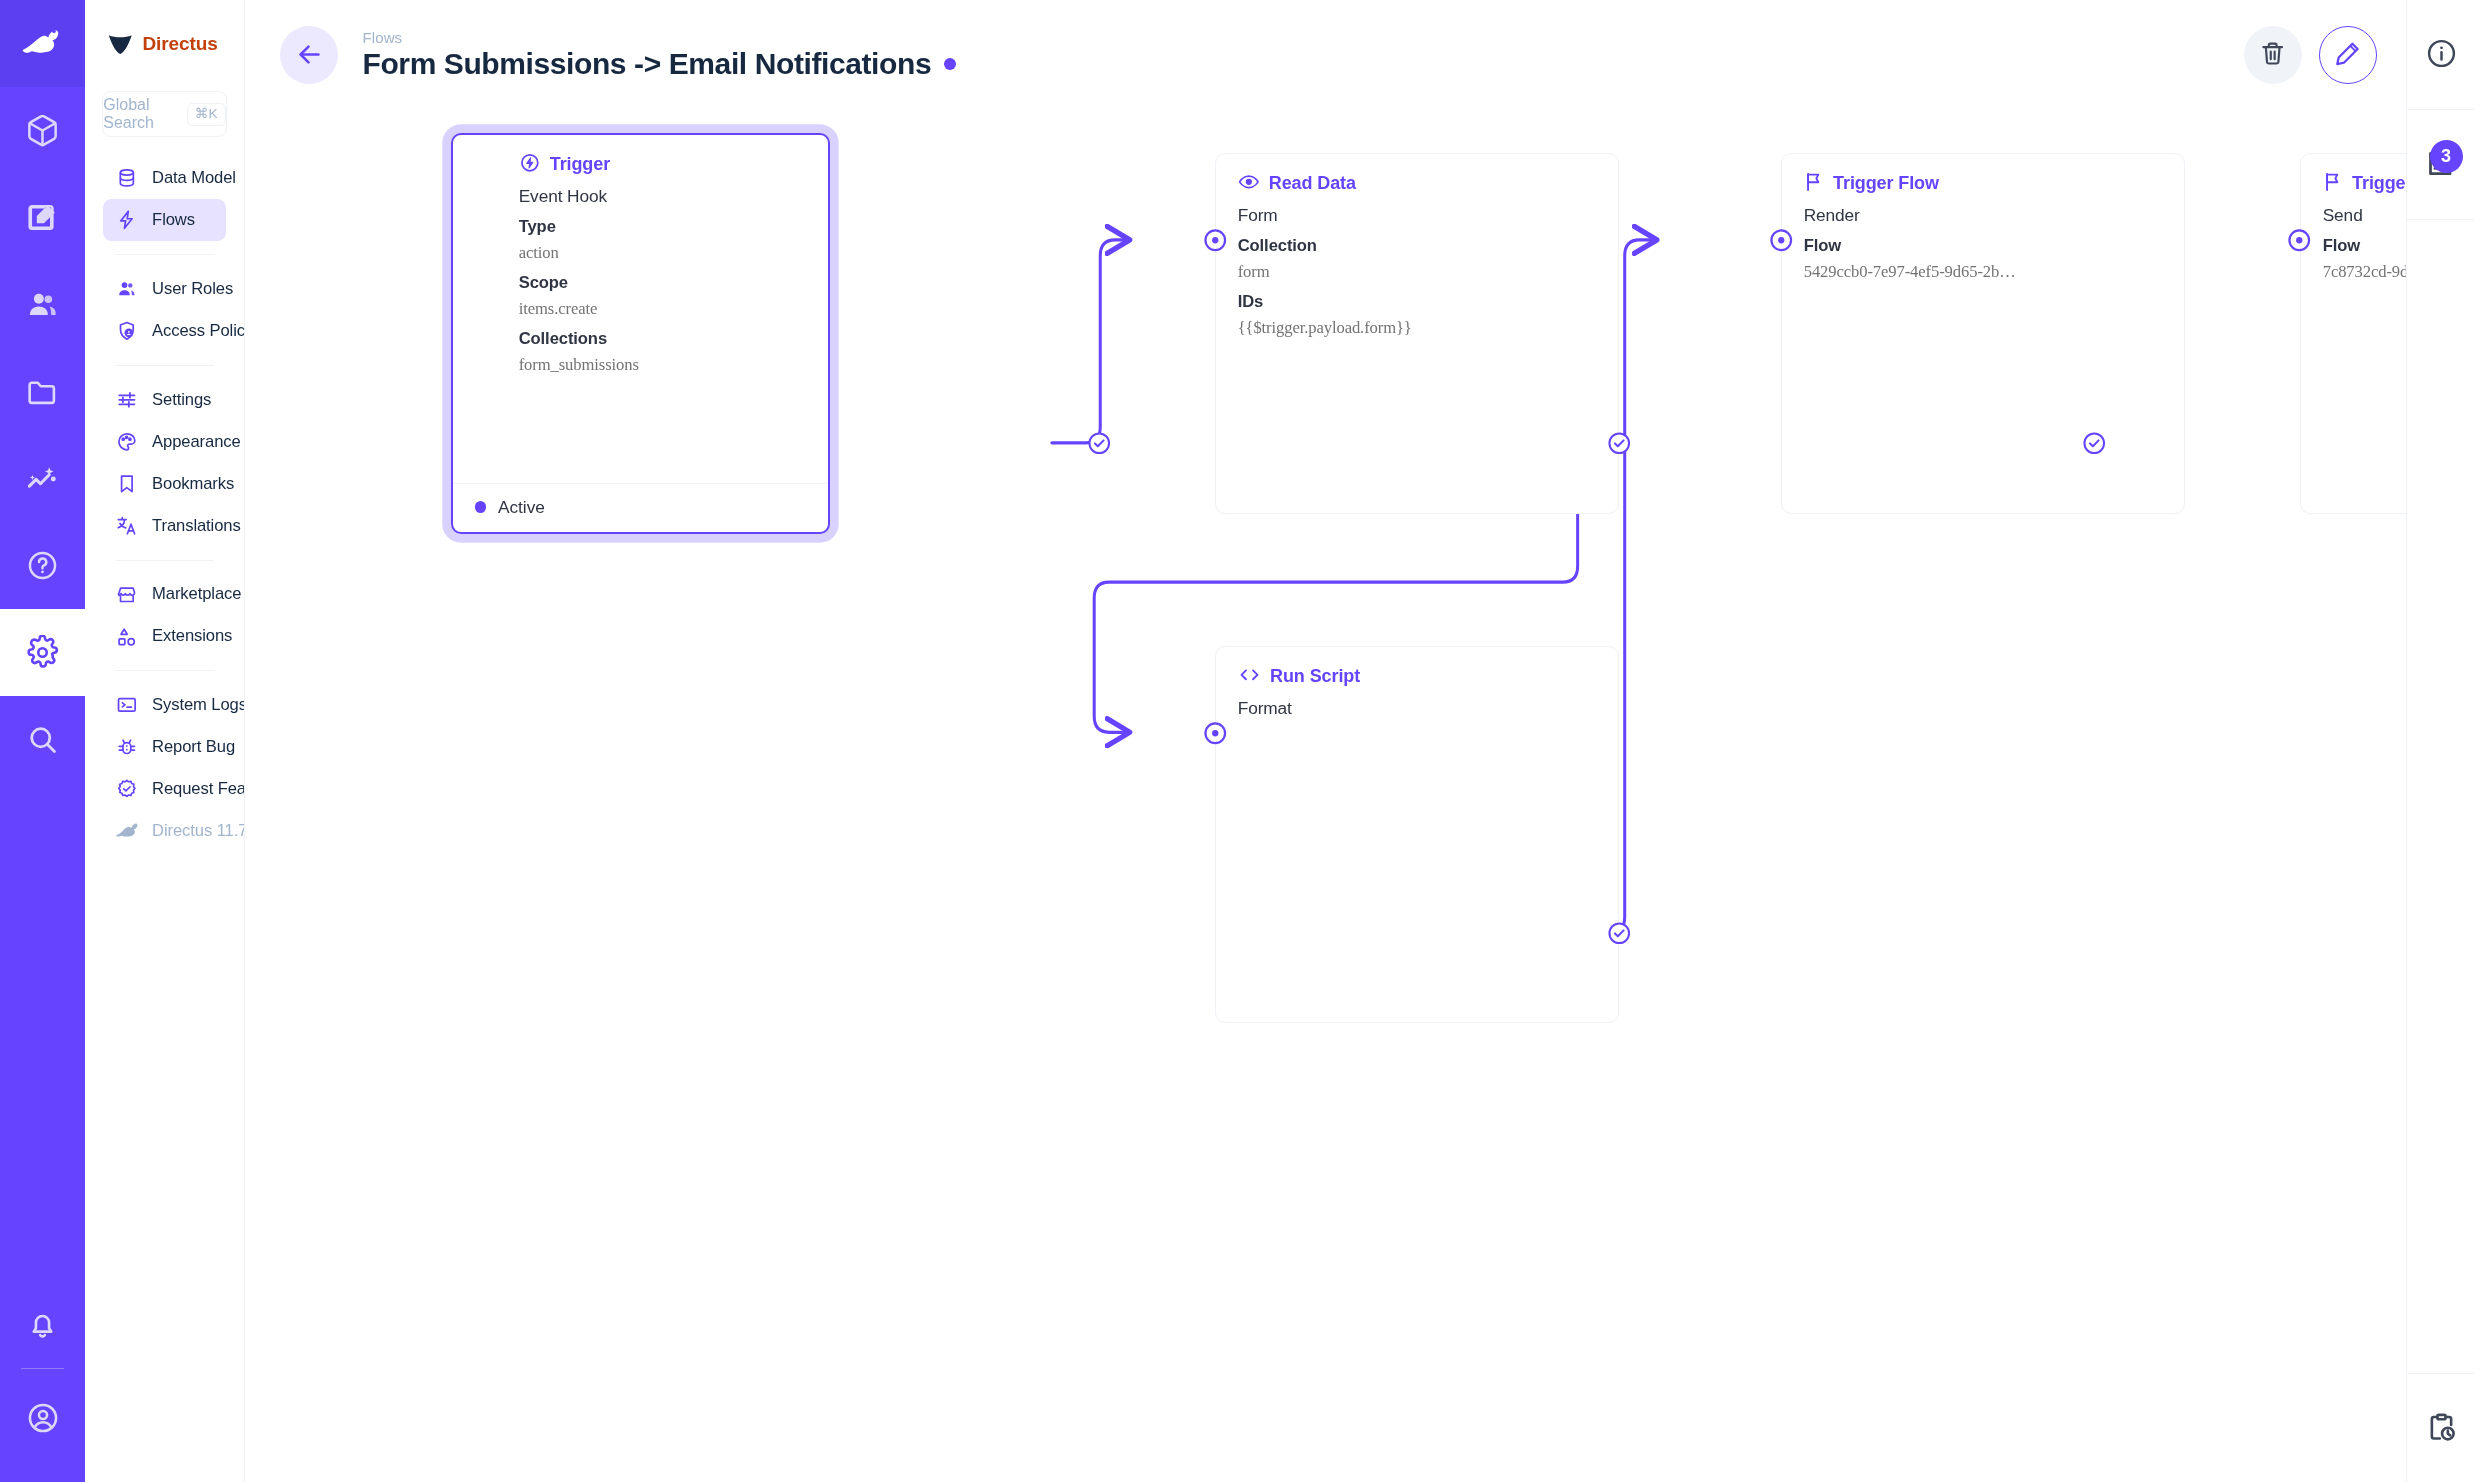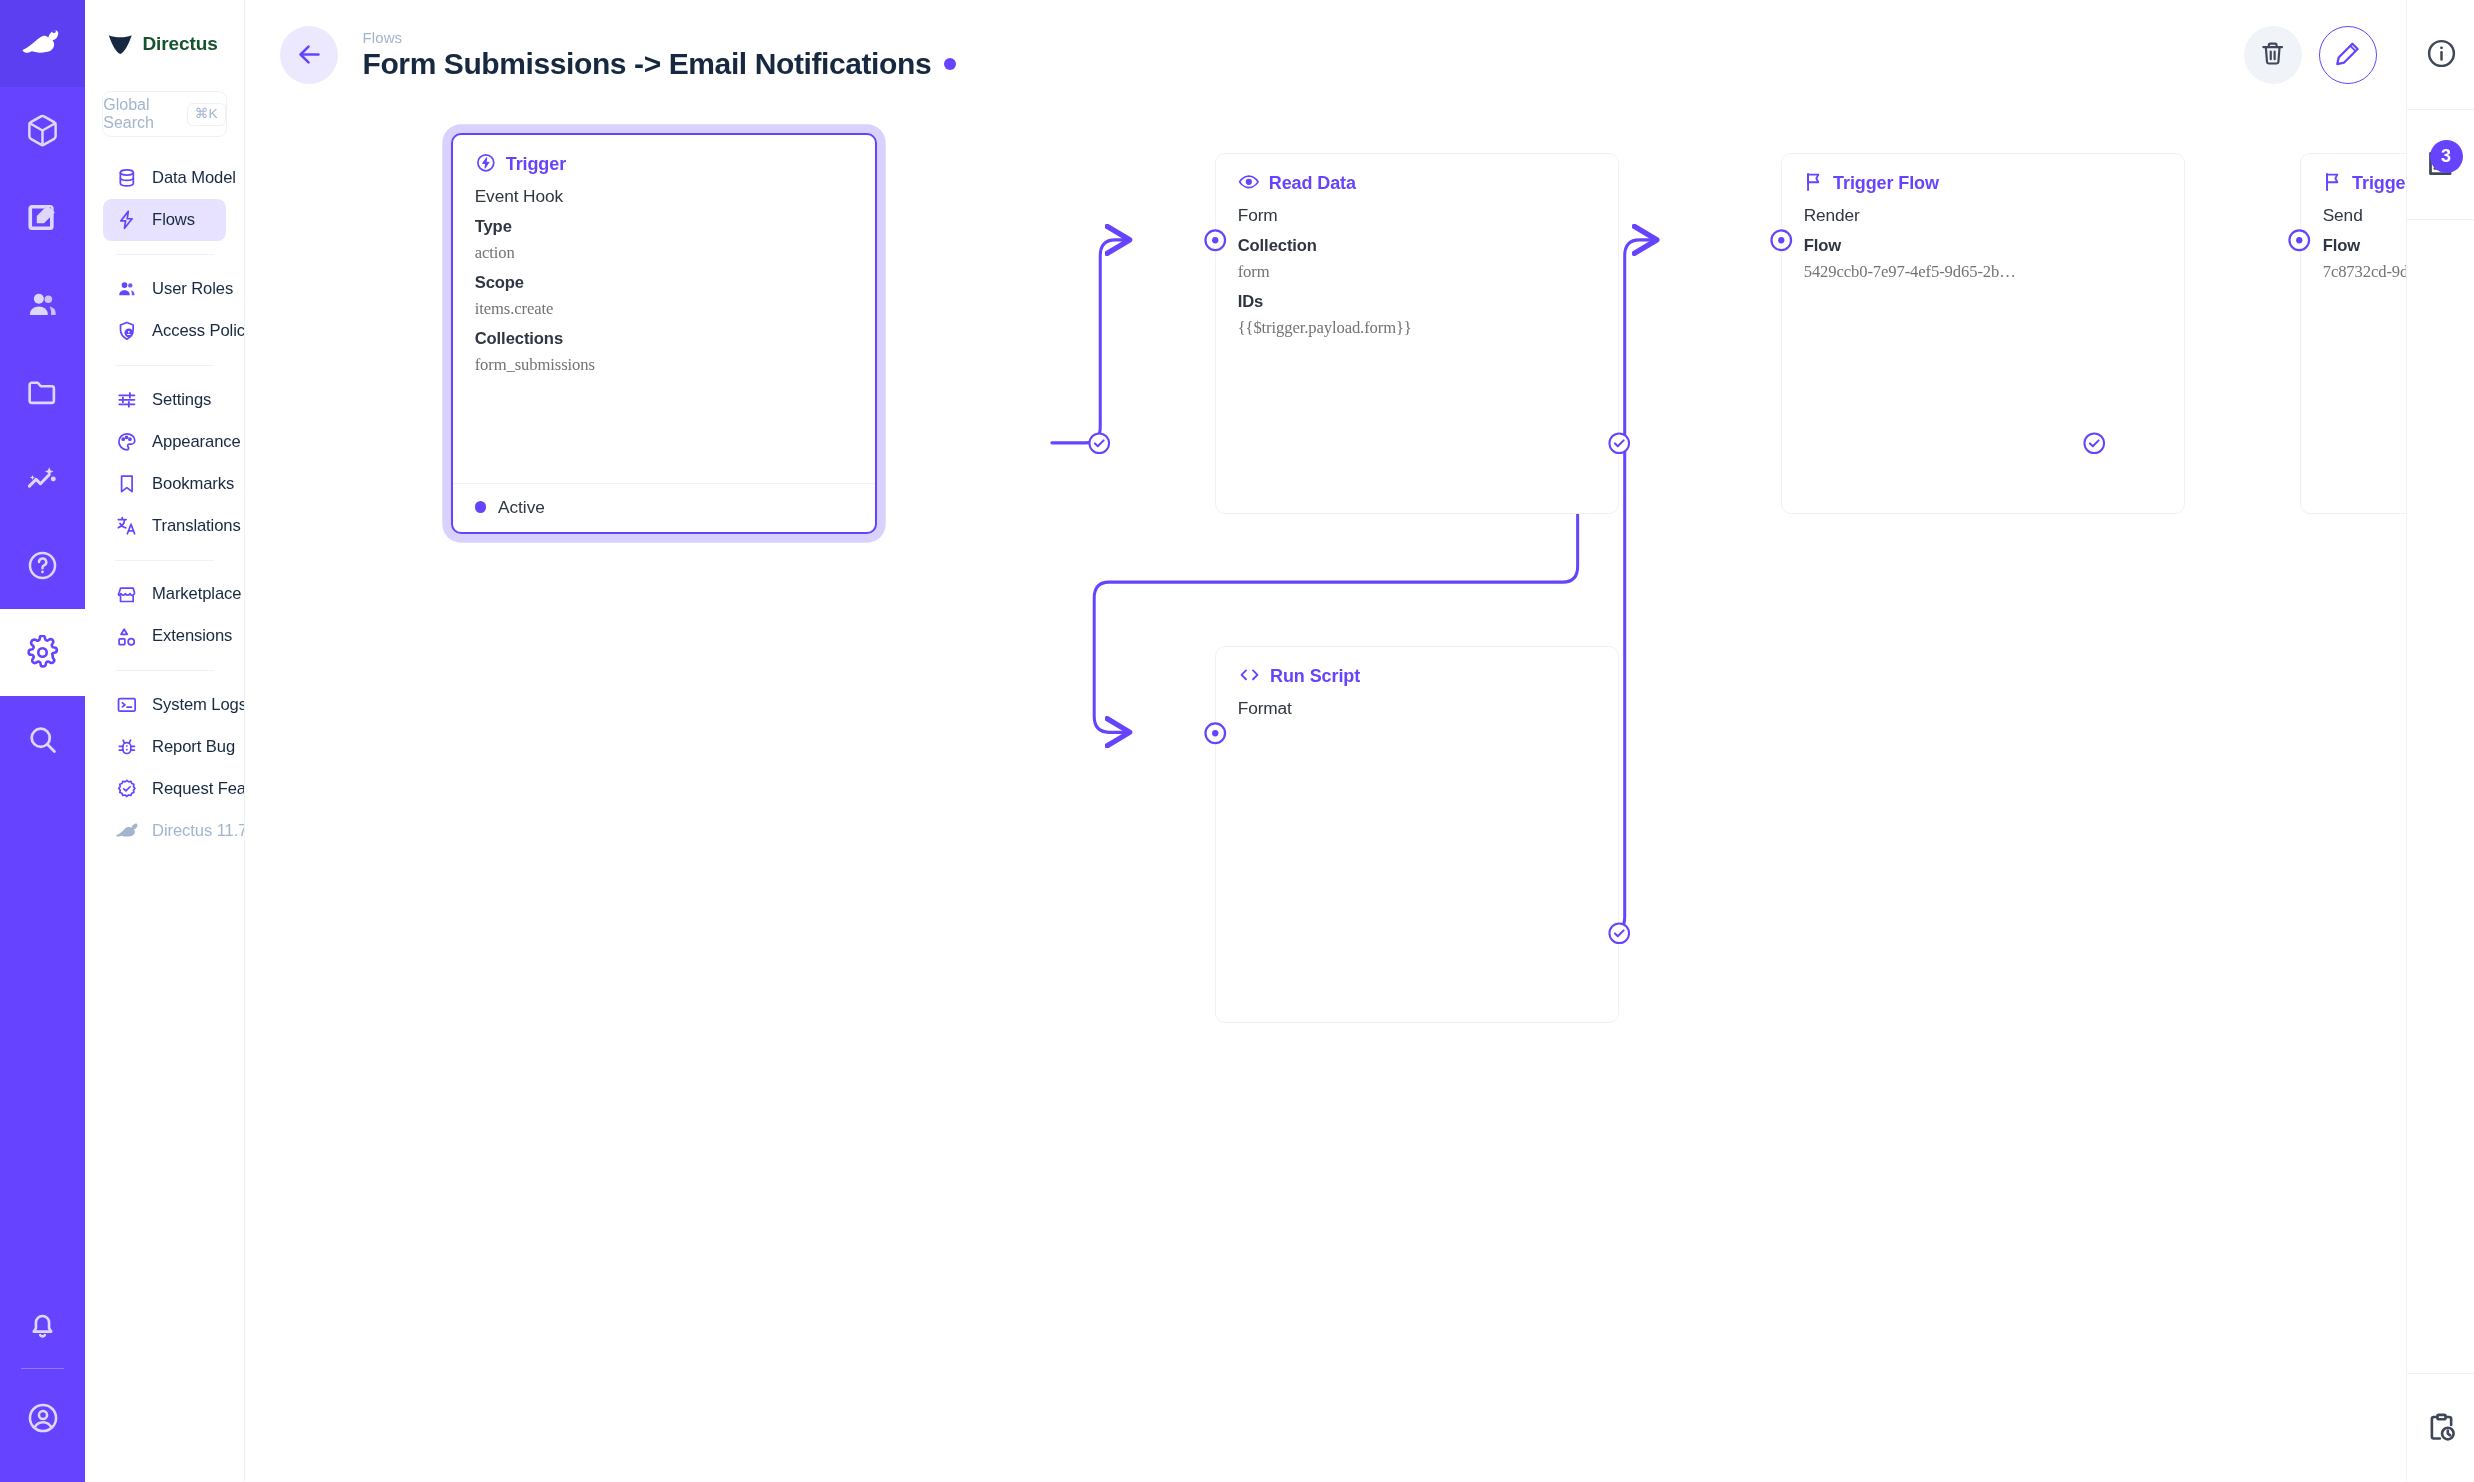--- a/index.html
+++ b/index.html
@@ -32,21 +32,21 @@
   .module-divider { width:43px; height:1.4px; background:rgba(255,255,255,0.28); margin:5.8px 0 13px 0; }
   .module-bottom { display:flex; flex-direction:column; align-items:center; padding-bottom:29px; }
 
   
   .nav-sidebar {
     width:160px; flex:0 0 160px; height:1483px; background:#ffffff;
     display:flex; flex-direction:column;
     border-right:0.7px solid #eef1f5;
   }
   .nav-header { height:87px; display:flex; align-items:center; padding:0 0 0 23px; gap:10px; }
-  .nav-header-title { font-size:19px; font-weight:600; color:#14532d; letter-spacing:-0.1px; }
+  .nav-header-title { font-size:19px; font-weight:600; color:#c2410c; letter-spacing:-0.1px; }
   .proj-logo { width:24.5px; height:24.5px; display:flex; align-items:center; justify-content:center; }
 
   .search-wrap { padding:4.3px 17.3px 0 17.3px; }
   .search-box {
     height:46px; border:1.4px solid #eef1f5; border-radius:8.7px;
     display:flex; align-items:center; justify-content:center; gap:11.6px;
     cursor:text; background:#fff;
   }
   .search-placeholder { font-size:16px; color:#a2b5cd; }
   .search-kbd {
@@ -492,21 +492,21 @@
           <path d="M1200 461 L1250 461 Q1272 461 1272 439 L1272 202 Q1272 180 1294 180 L1316 180" marker-end="url(#arrow)"></path>
 
           <path d="M1920 461 L1960 461 Q1982 461 1982 483 L1982 632 Q1982 654 1960 654 L1285 654 Q1263 654 1263 676 L1263 840 Q1263 862 1285 862 L1316 862" marker-end="url(#arrow)"></path>
 
           <path d="M1920 1140 L2030 1140 Q2052 1140 2052 1118 L2052 202 Q2052 180 2074 180 L2100 180" marker-end="url(#arrow)"></path>
 
           <path d="M2578 461 L2620 461 Q2642 461 2642 439 L2642 202 Q2642 180 2664 180 L2690 180" marker-end="url(#arrow)"></path>
         </g>
       </svg>
 
-      <div class="node selected" style="left:206px; top:23px; width:426px; height:401px;">
+      <div class="node selected" style="left:206px; top:23px; width:379px; height:401px;padding-left:44px;">
         <div class="node-head">
           <span>
             <svg width="21.7" height="21.7" viewBox="0 0 24 24" fill="none" stroke="#6644ff" stroke-width="1.9" stroke-linejoin="round">
               <circle cx="12" cy="12" r="8.8"></circle>
               <path d="M12.9 6.4L8.6 12.6h3.3l-.8 5 4.3-6.2h-3.3z" fill="#6644ff" stroke-width="1.2"></path>
             </svg>
           </span>
           <span class="node-title">Trigger</span>
         </div>
         <div class="node-body">

